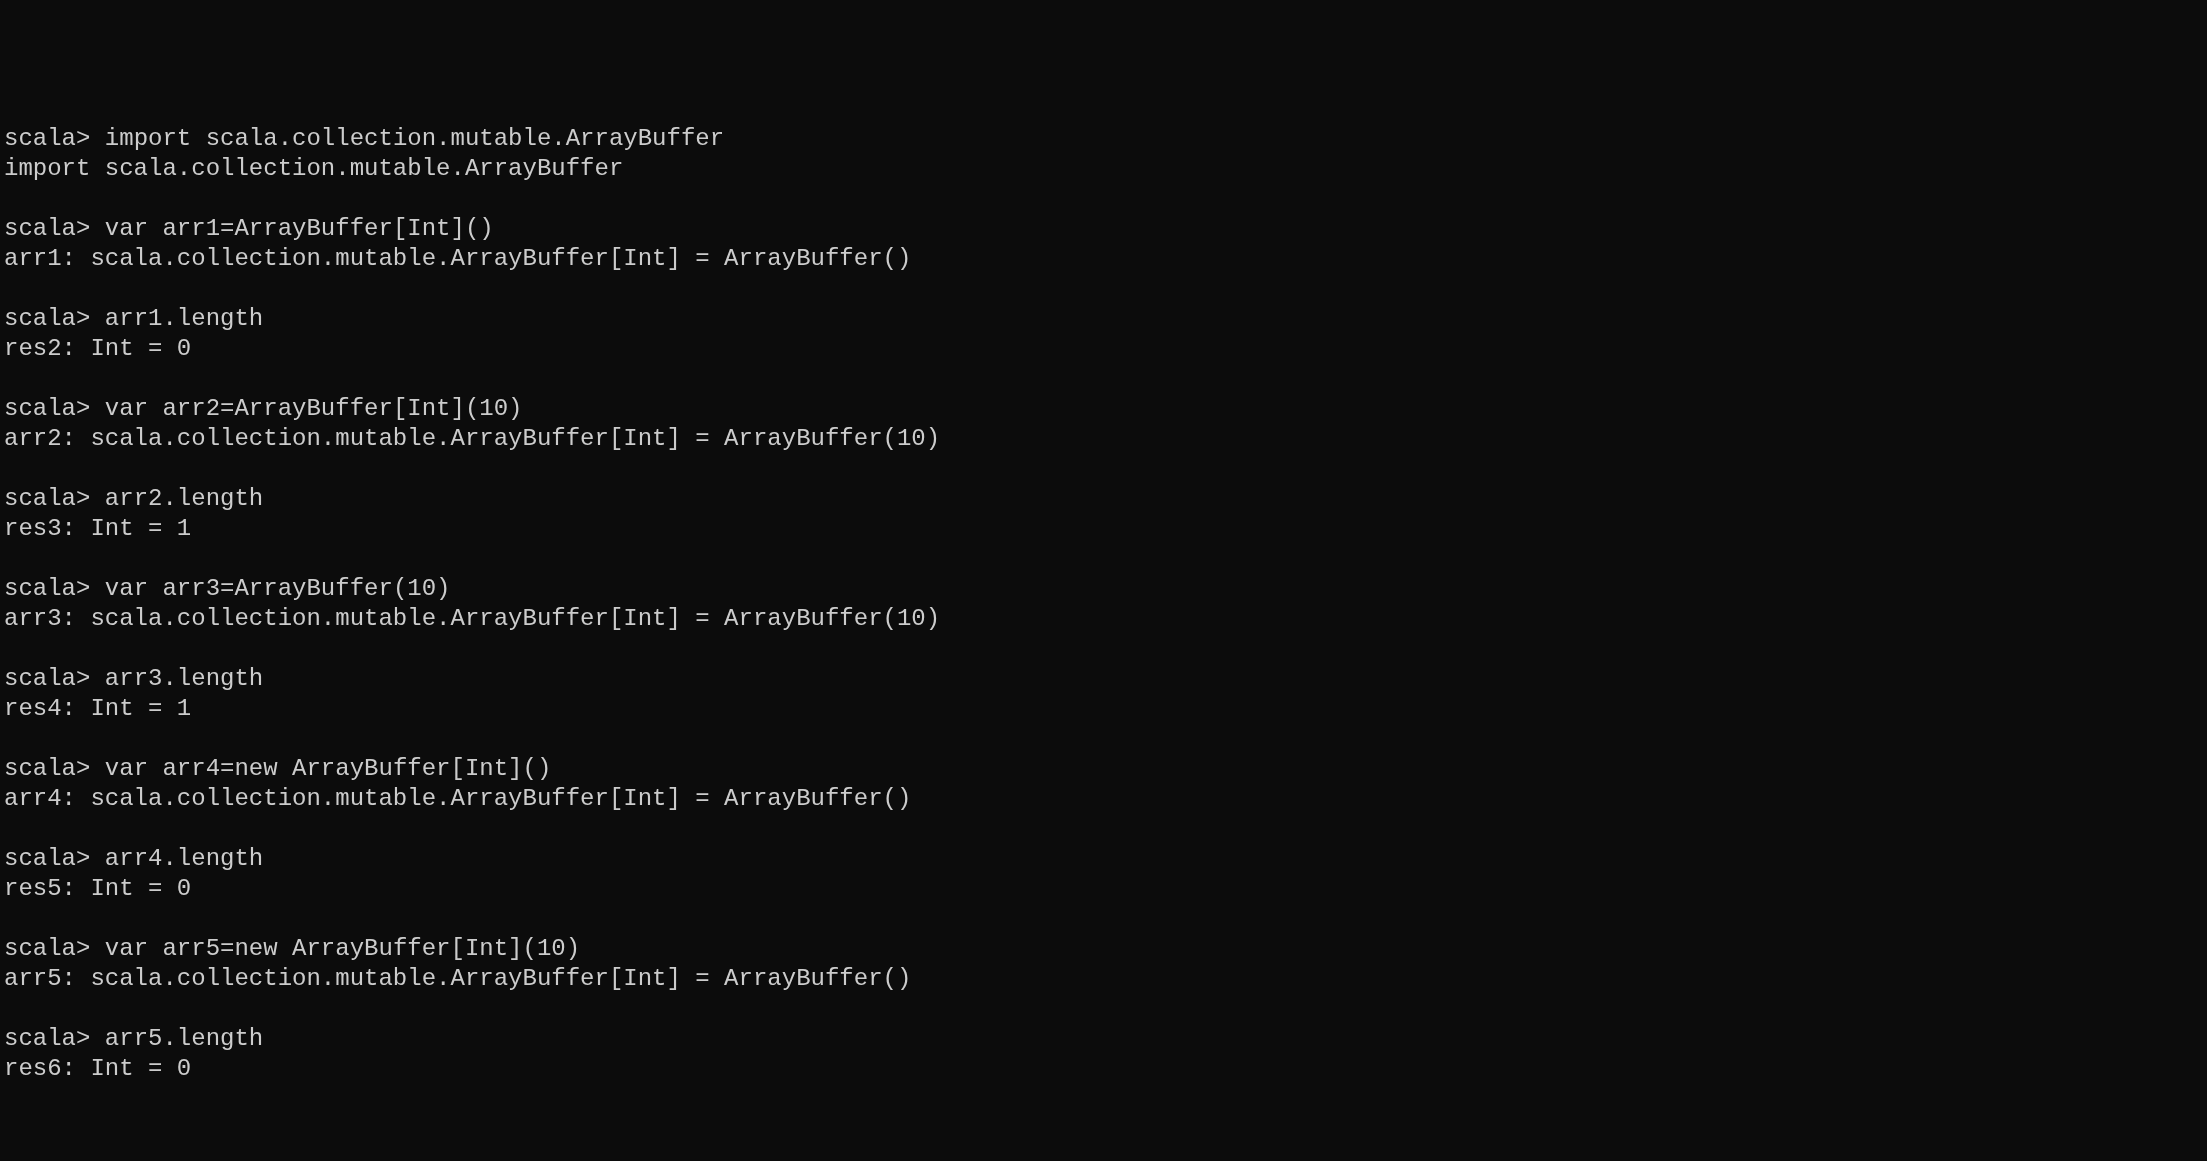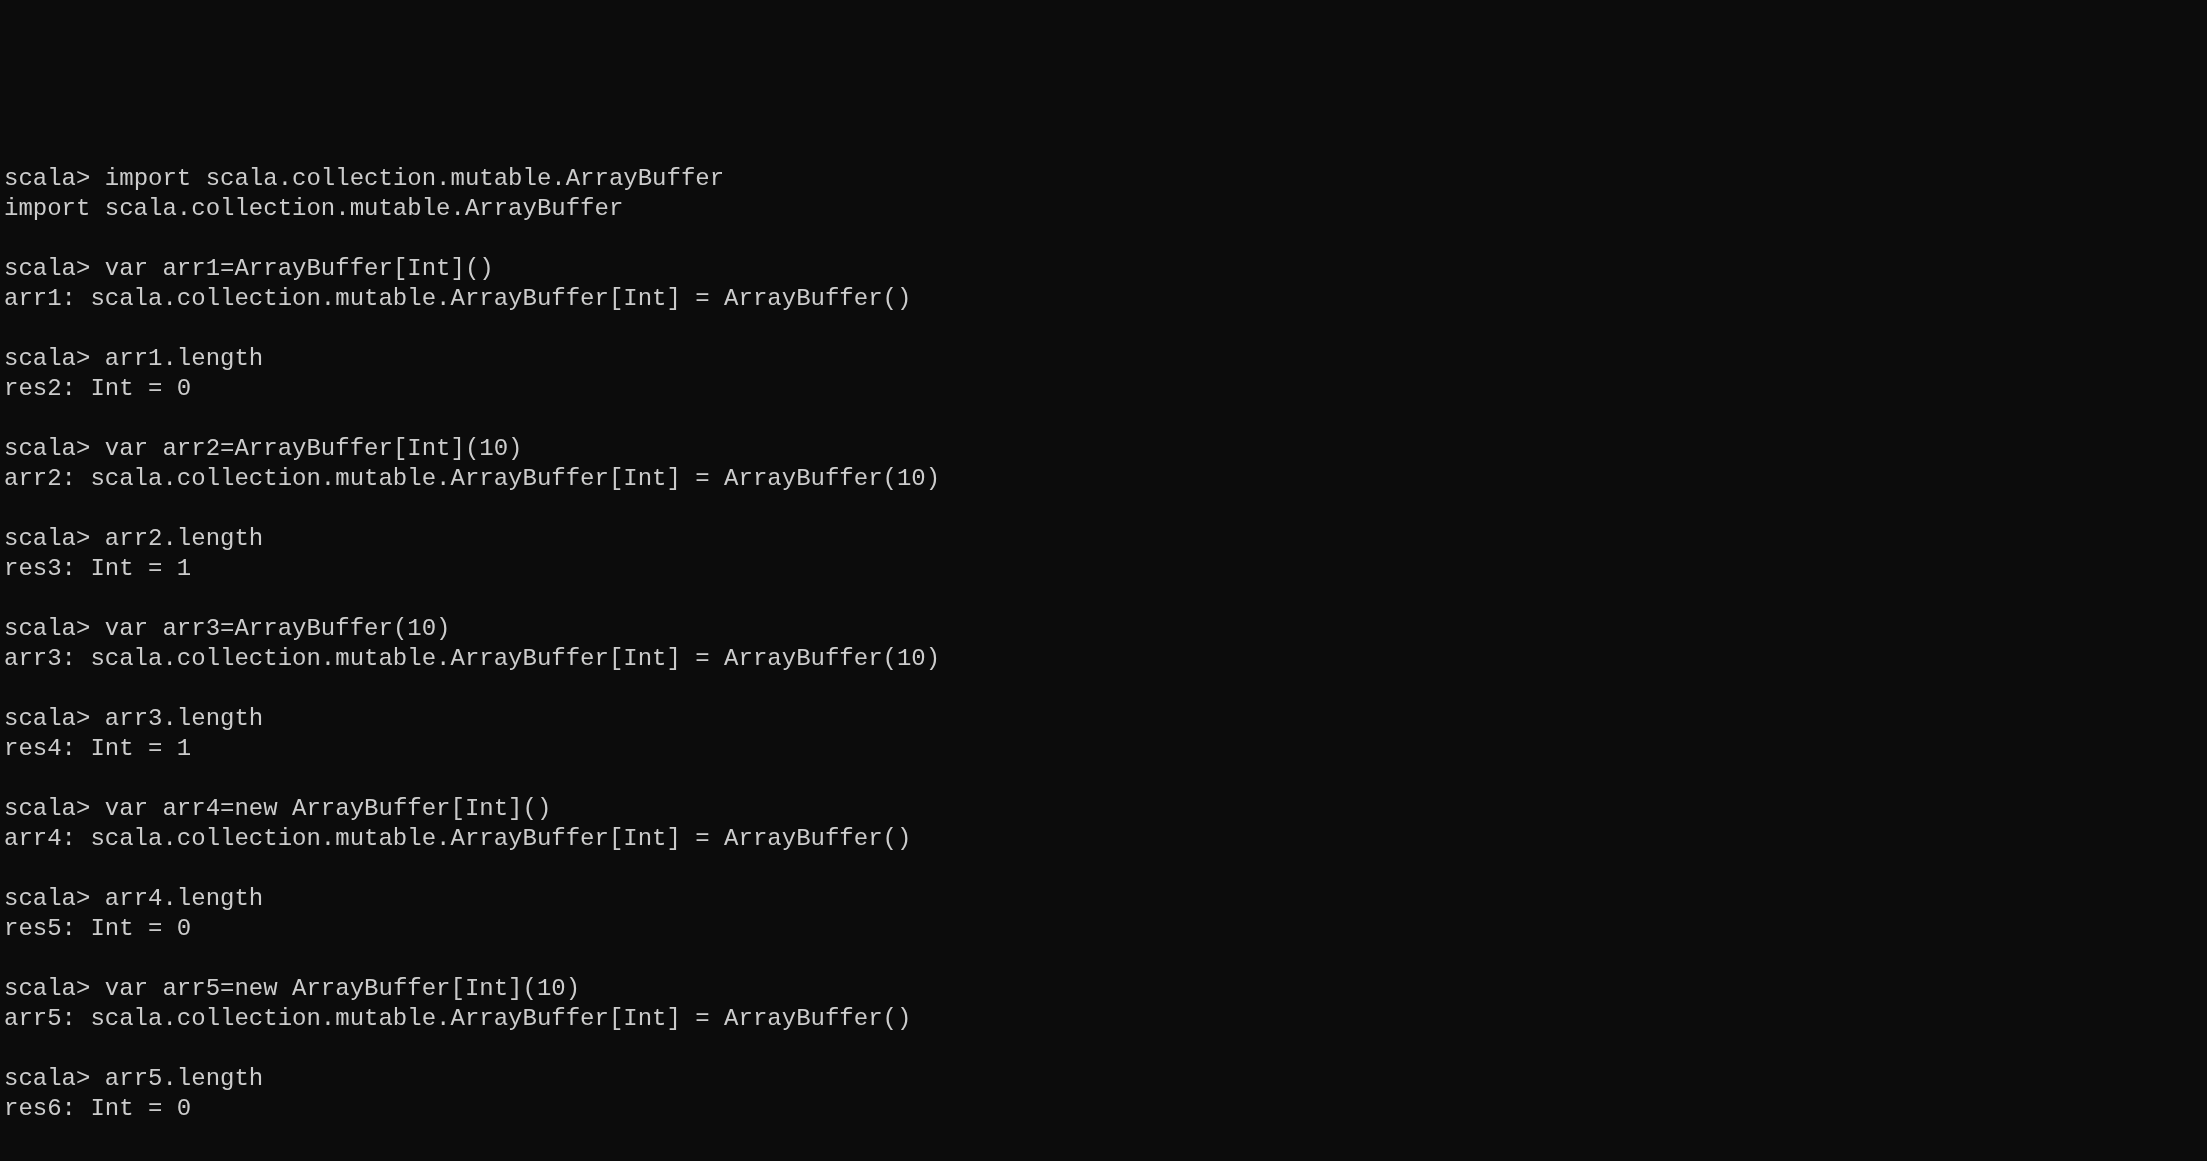--- a/index.html
+++ b/index.html
@@ -11,21 +11,20 @@
       background-color: #0c0c0c;
       color: #cccccc;
       font-family: 'Consolas', 'Courier New', monospace;
       font-size: 24px;
       line-height: 1.25;
       padding: 4px;
       white-space: pre;
     }
     .terminal-output {
       display: block;
-      margin-top: 40px;
     }
     .line {
       display: block;
     }
     .prompt {
       color: #cccccc;
     }
     .command {
       color: #cccccc;
     }

